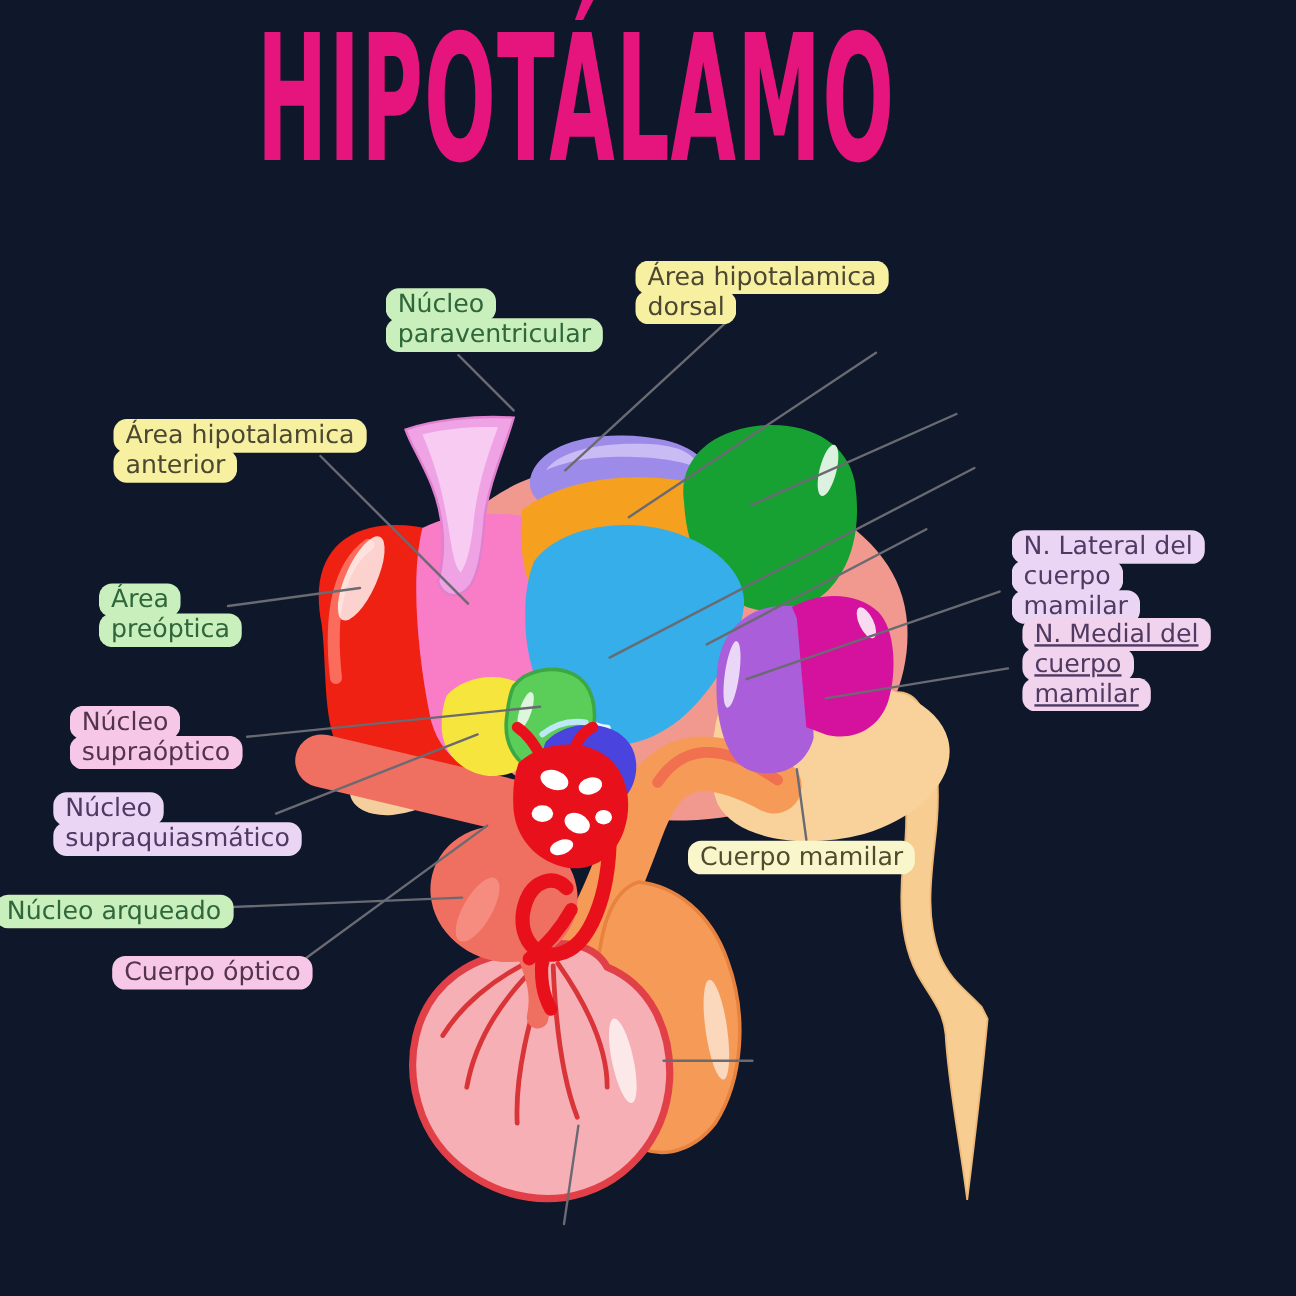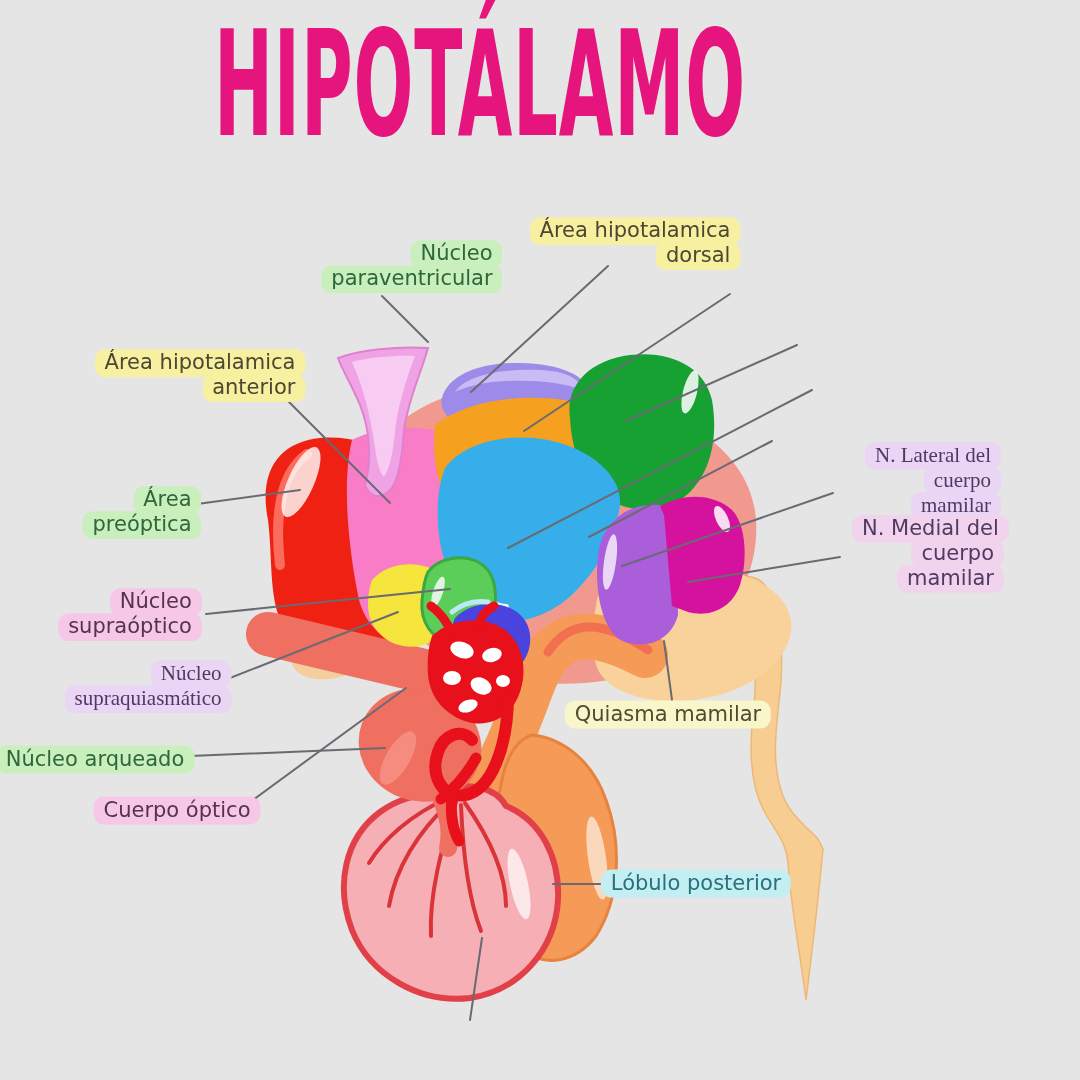--- a/index.html
+++ b/index.html
@@ -1,30 +1,30 @@
 <!DOCTYPE html>
 <html><head>
 <meta charset="utf-8">
 <style>
   html,body{margin:0;padding:0;background:#ffffff;}
-  #canvas{position:relative;width:1080px;height:1080px;background:#e5e5e5;overflow:hidden;
+  #canvas{position:relative;width:1080px;height:1080px;background:#0f172a;overflow:hidden;
           font-family:"DejaVu Sans",sans-serif;}
   #art{position:absolute;left:0;top:0;z-index:1;}
   .title{position:absolute;left:480px;top:84px;transform:translate(-50%,-50%) scale(0.82,1.7);
          transform-origin:center;font-weight:bold;font-size:86px;letter-spacing:1px;
          color:#e5157d;white-space:nowrap;z-index:4;font-family:"DejaVu Sans",sans-serif;}
-  .label{position:absolute;transform:translate(-50%,-50%);text-align:right;
+  .label{position:absolute;transform:translate(-50%,-50%);text-align:left;
          font-size:21px;font-weight:500;line-height:1.18;z-index:5;}
   .label span{white-space:pre-line;padding:1px 10px 3px;border-radius:11px;
          box-decoration-break:clone;-webkit-box-decoration-break:clone;}
   .hl-green span{background:#c8efbc;color:#2f663b;}
   .hl-yellow span{background:#f7f0a0;color:#4b4732;}
   .hl-pink span{background:#f6c7e7;color:#54344d;}
-  .hl-lilac span{background:#ead5f5;color:#4f3a62;font-family:Liberation Serif, serif;}
-  .hl-pinklilac span{background:#f2d3ee;color:#4f3a62;}
+  .hl-lilac span{background:#ead5f5;color:#4f3a62;}
+  .hl-pinklilac span{background:#f2d3ee;color:#4f3a62;text-decoration:underline;}
   .hl-faintcyan span{background:#e7f4f5;color:#2f6a72;}
   .hl-cyan span{background:#c3eef2;color:#28707e;}
   .hl-paleyellow span{background:#faf6cc;color:#4f4b2e;}
 </style>
 </head>
 <body>
 
 <div id="canvas">
 
 <svg id="art" width="1080" height="1080" viewBox="0 0 1080 1080">
@@ -146,16 +146,15 @@
 <div class="label hl-yellow" style="left:200px;top:375px"><span>Área hipotalamica
 anterior</span></div>
 <div class="label hl-green" style="left:142px;top:512px"><span>Área
 preóptica</span></div>
 <div class="label hl-pink" style="left:130px;top:614px"><span>Núcleo
 supraóptico</span></div>
 <div class="label hl-lilac" style="left:148px;top:686px"><span>Núcleo
 supraquiasmático</span></div>
 <div class="label hl-green" style="left:95px;top:759px"><span>Núcleo arqueado</span></div>
 <div class="label hl-pink" style="left:177px;top:810px"><span>Cuerpo óptico</span></div>
-<div class="label hl-paleyellow" style="left:668px;top:714px"><span>Quiasma mamilar</span></div>
-<div class="label hl-cyan" style="left:696px;top:883px"><span>Lóbulo posterior</span></div>
+<div class="label hl-paleyellow" style="left:668px;top:714px"><span>Cuerpo mamilar</span></div>
 
 </div>
 
 </body></html>

